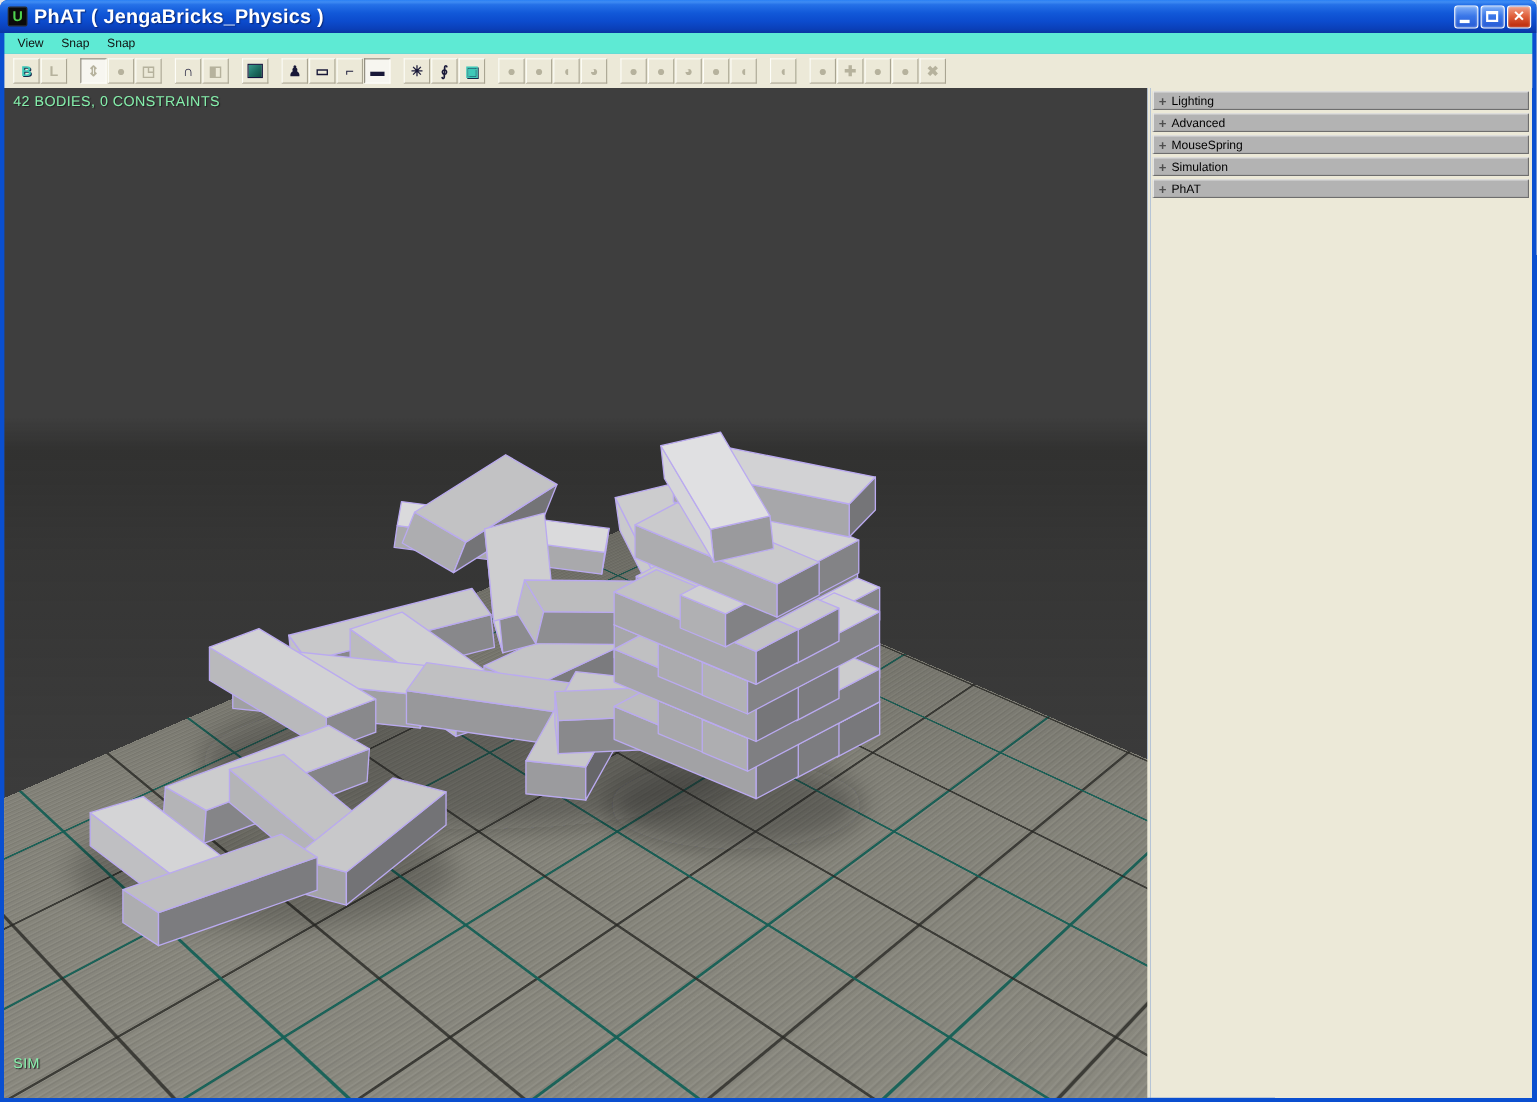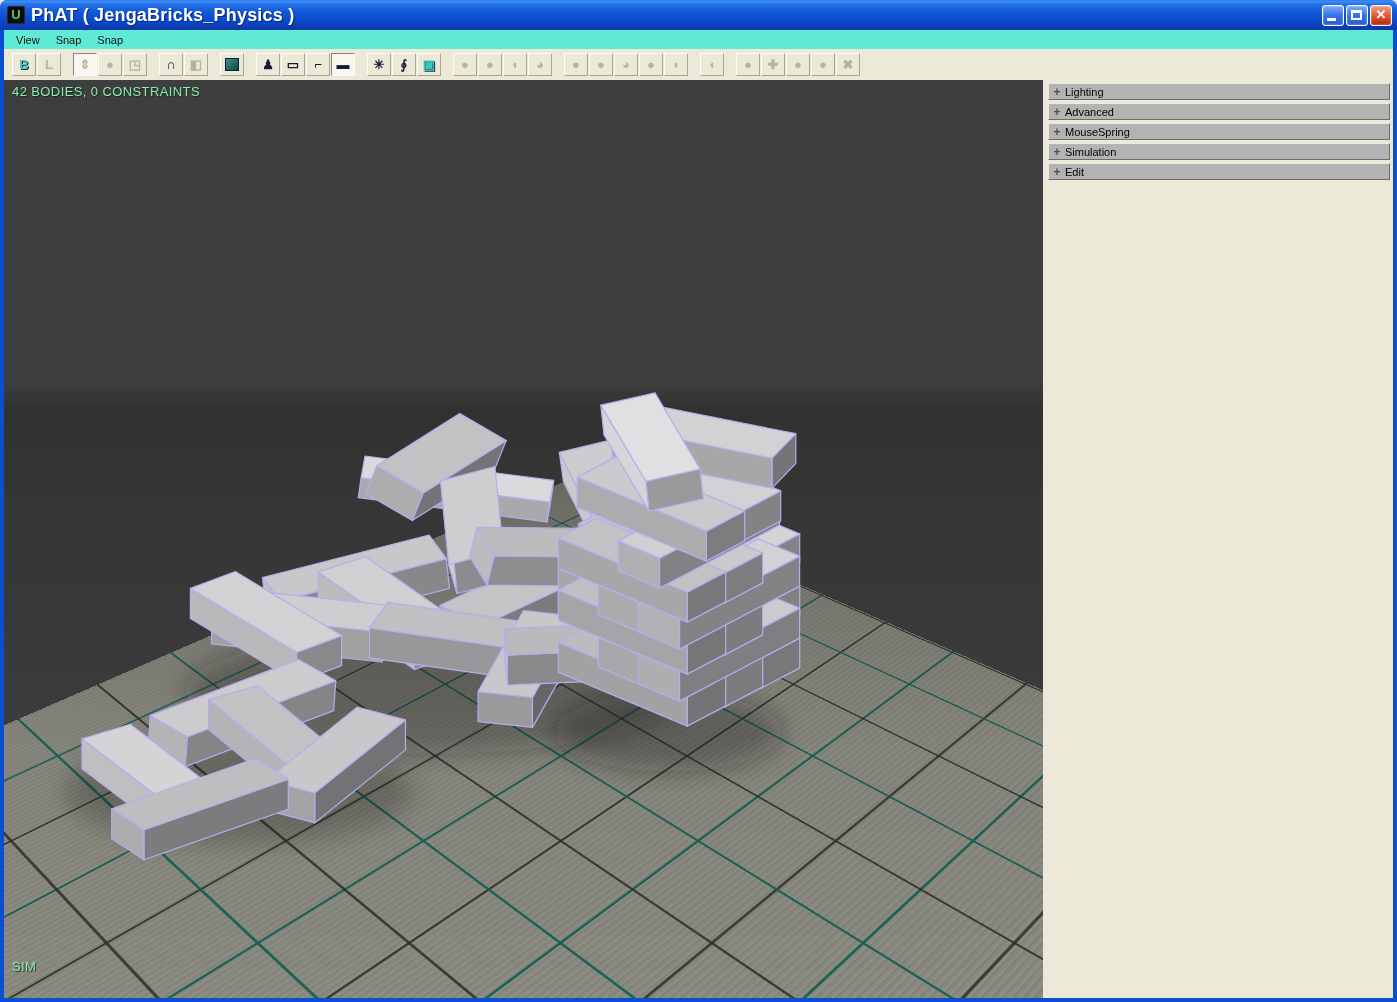--- a/index.html
+++ b/index.html
@@ -435,17 +435,17 @@
       <div class="phead">
         <span class="plus">+</span>
         <span>MouseSpring</span>
       </div>
       <div class="phead">
         <span class="plus">+</span>
         <span>Simulation</span>
       </div>
       <div class="phead">
         <span class="plus">+</span>
-        <span>Edit</span>
+        <span>PhAT</span>
       </div>
     </div>
 
 </div>
 
 </body></html>

